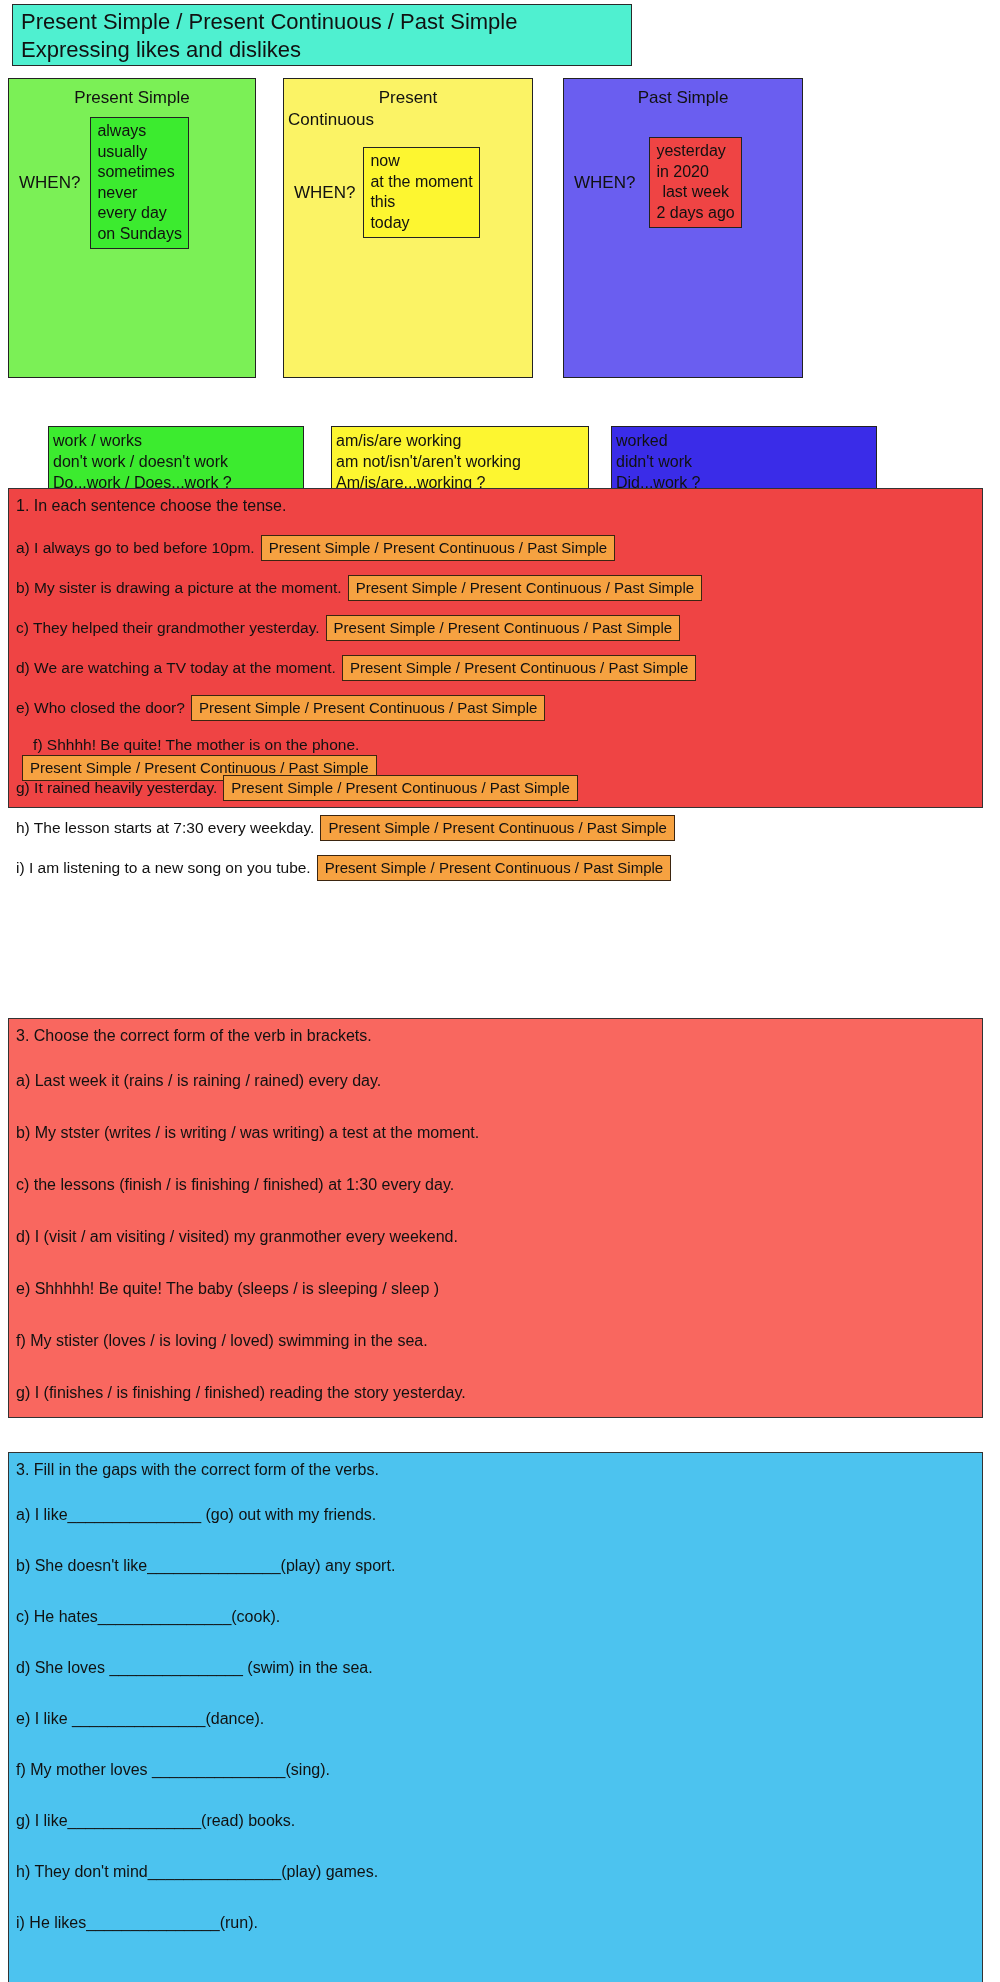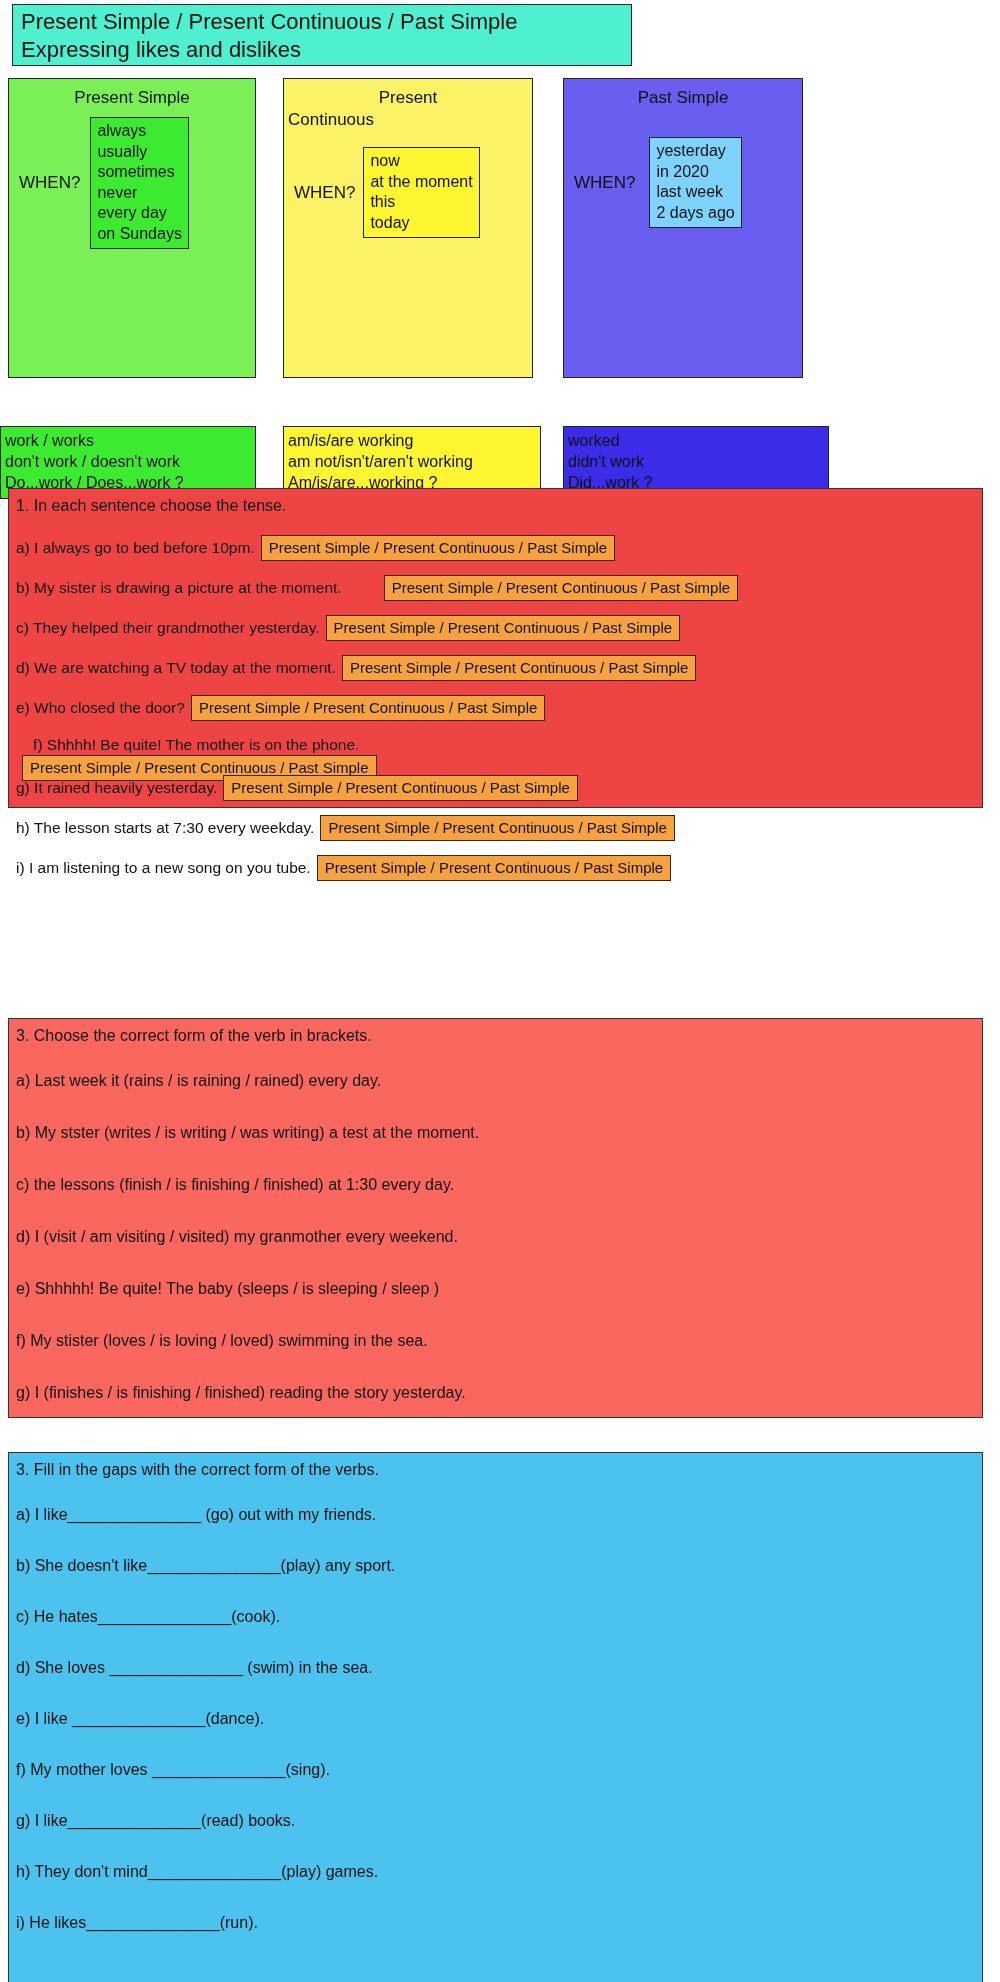--- a/index.html
+++ b/index.html
@@ -83,36 +83,37 @@
     padding: 3px 6px 4px 6px;
   }
   .time-box .tl {
     font-size: 16px;
     line-height: 20.5px;
     white-space: nowrap;
     color: #111;
   }
   .green .time-box  { background: #3ceb2f; }
   .yellow .time-box { background: #fdf630; }
-  .blue .time-box   { background: #7dd3fc; }
+  .blue .time-box   { background: #ef4444; }
 
   .green  .when-wrap { left: 10px;  top: 38px; }
   .yellow .when-wrap { left: 10px;  top: 68px; }
   .blue   .when-wrap { left: 10px;  top: 58px; }
 
   .green  .when-label { margin-right: 10px; }
   .yellow .when-label { margin-right: 8px; }
   .blue   .when-label { margin-right: 14px; }
 
   
   .verb-box {
     position: absolute;
     box-sizing: border-box;
     border: 1px solid #222;
     padding: 3px 6px 5px 4px;
+    margin-left: 48px;
   }
   .verb-box .vl {
     font-size: 16px;
     line-height: 21px;
     white-space: nowrap;
     color: #111;
   }
   .verb-box.green-v  { left: 0px;   top: 348px; width: 256px; background: #3ceb2f; }
   .verb-box.yellow-v { left: 283px; width: 258px; top: 348px;  background: #fdf630; }
   .verb-box.blue-v   { left: 563px; top: 348px;  width: 266px; background: #3a2ce8; }
@@ -212,21 +213,21 @@
     </div>
   </div>
 
   <div class="tense-col blue">
     <div class="tense-heading">Past Simple</div>
     <div class="when-wrap">
       <span class="when-label">WHEN?</span>
       <span class="time-box">
         <span class="tl" style="display: block;">yesterday</span>
         <span class="tl" style="display: block;">in 2020</span>
-        <span class="tl" style="display: block;">last week</span>
+        <span class="tl" style="display: block; margin-left: 6px;">last week</span>
         <span class="tl" style="display: block;">2 days ago</span>
       </span>
     </div>
   </div>
 
   <div class="verb-box green-v">
     <div class="vl" style="display: block;">work / works</div>
     <div class="vl" style="display: block;">don't work / doesn't work</div>
     <div class="vl" style="display: block;">Do...work / Does...work ?</div>
   </div>
@@ -245,21 +246,21 @@
 </div>
 
 <div class="panel panel-orange">
   <div class="panel-title">1. In each sentence choose the tense.</div>
 
   <div class="ex1-row" style="top:46px;text-align:right;">
     <span class="ex1-sentence">a) I always go to bed before 10pm.</span>
     <span class="chip">Present Simple / Present Continuous / Past Simple</span>
   </div>
 
-  <div class="ex1-row" style="top:86px;gap:36px;">
+  <div class="ex1-row" style="top:86px;">
     <span class="ex1-sentence">b) My sister is drawing a picture at the moment.</span>
     <span class="chip">Present Simple / Present Continuous / Past Simple</span>
   </div>
 
   <div class="ex1-row" style="top:126px;">
     <span class="ex1-sentence">c) They helped their grandmother yesterday.</span>
     <span class="chip">Present Simple / Present Continuous / Past Simple</span>
   </div>
 
   <div class="ex1-row" style="top:166px;">

